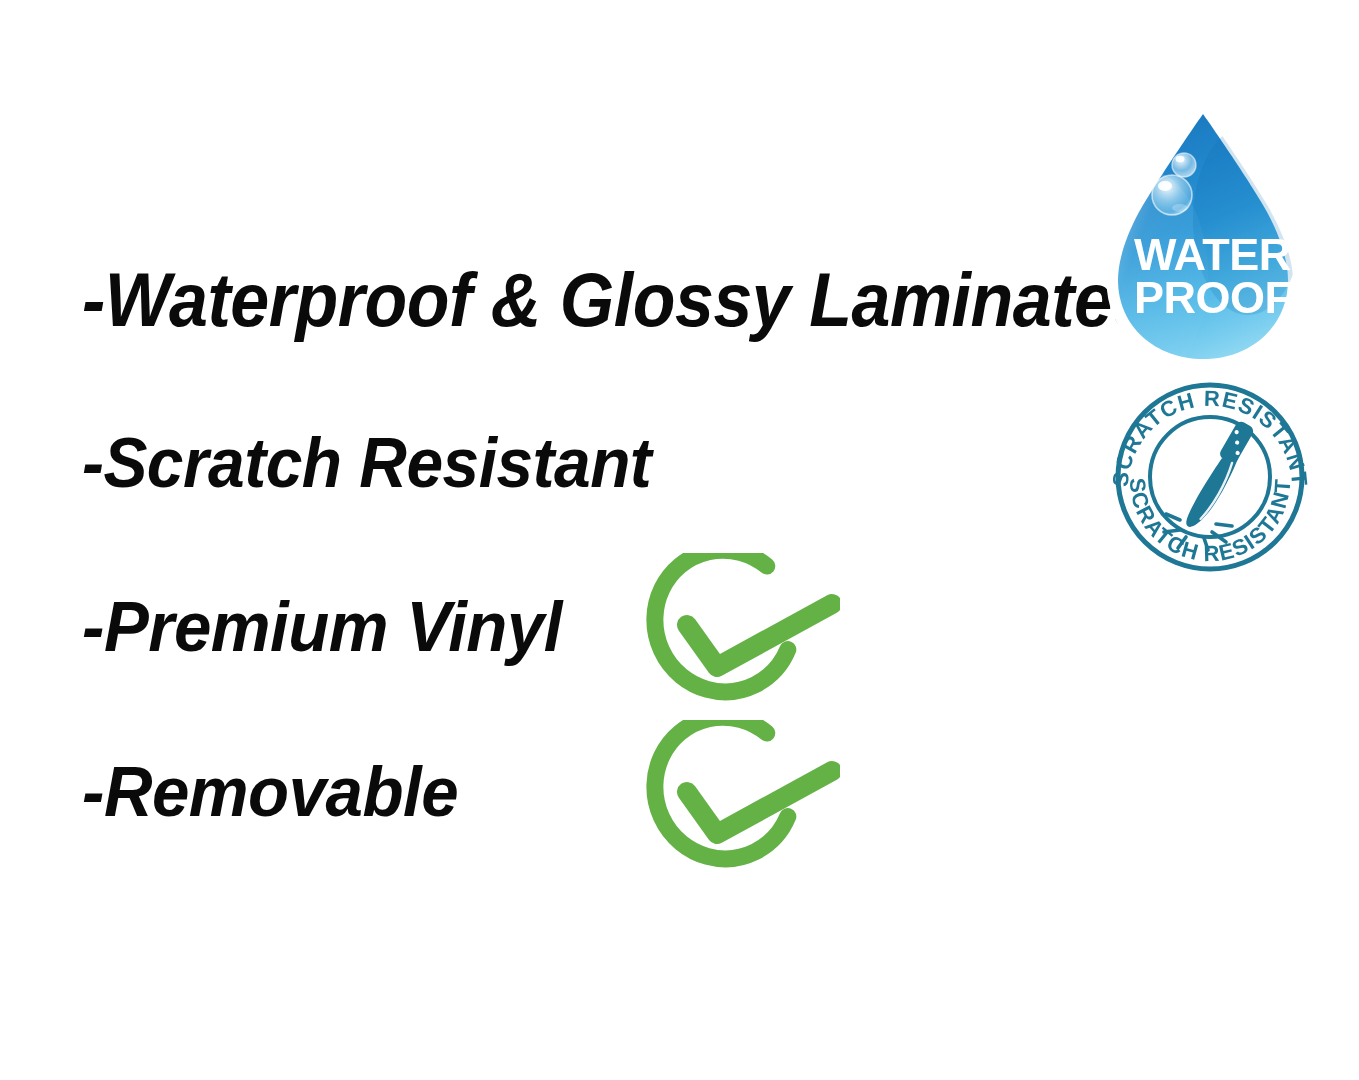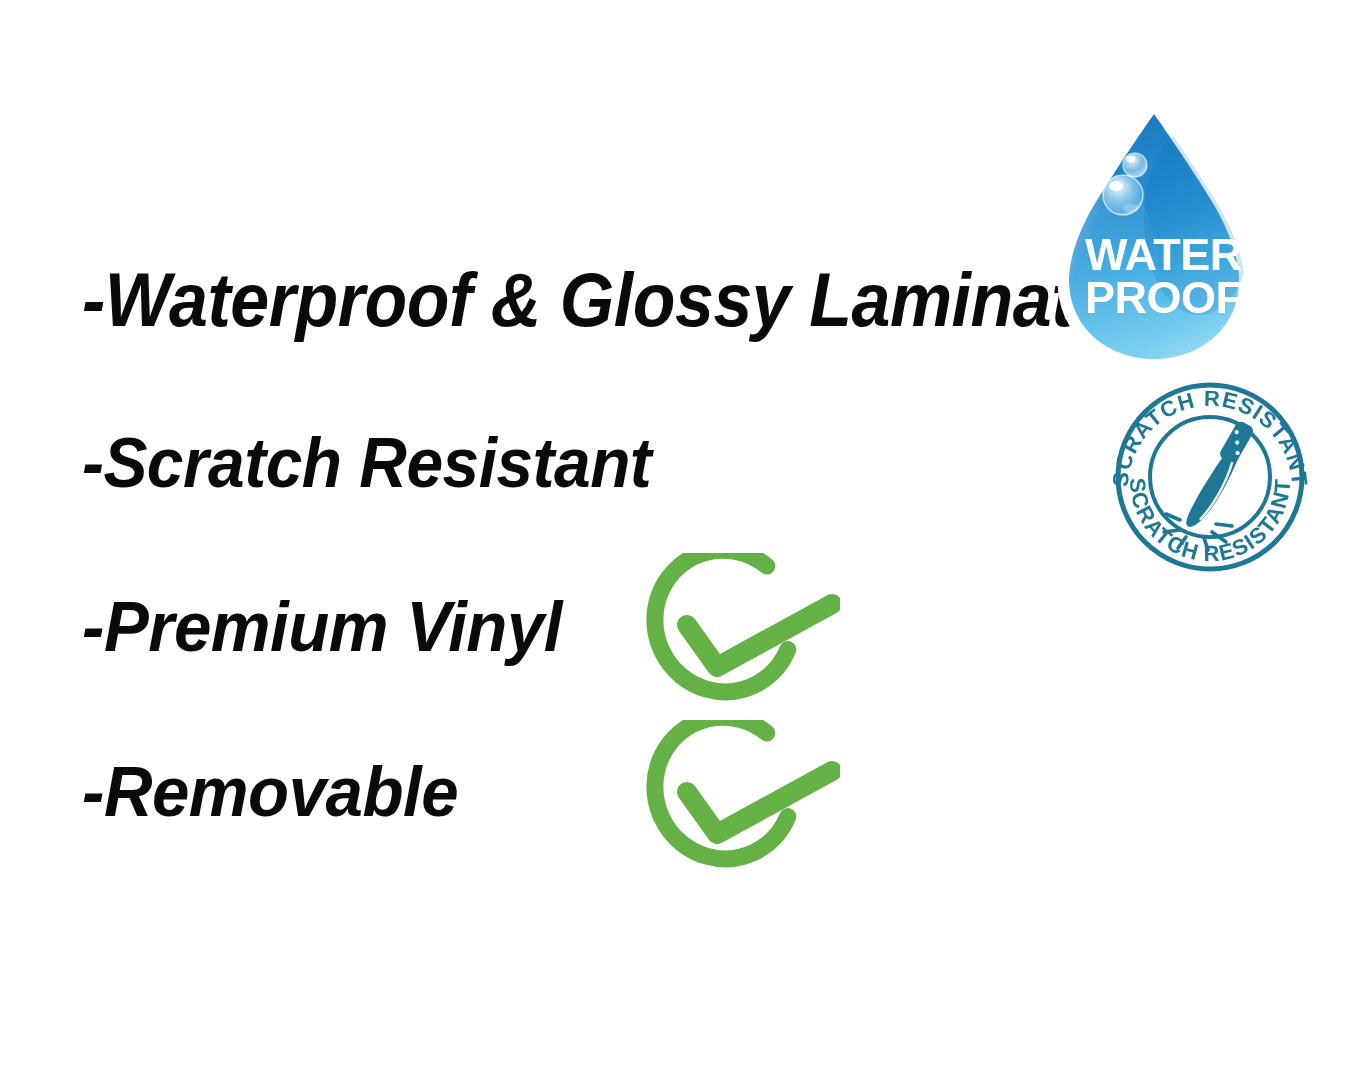--- a/index.html
+++ b/index.html
@@ -50,21 +50,21 @@
     position: absolute;
     width: 200px;
     height: 160px;
   }
   .check-1 { left: 640px; top: 553px; }
   .check-2 { left: 640px; top: 720px; }
 
   
   .waterproof-badge {
     position: absolute;
-    left: 1049px;
+    left: 1098px;
     top: 100px;
     width: 210px;
     height: 272px;
   }
   
   .scratch-badge {
     position: absolute;
     left: 1100px;
     top: 380px;
     width: 220px;

